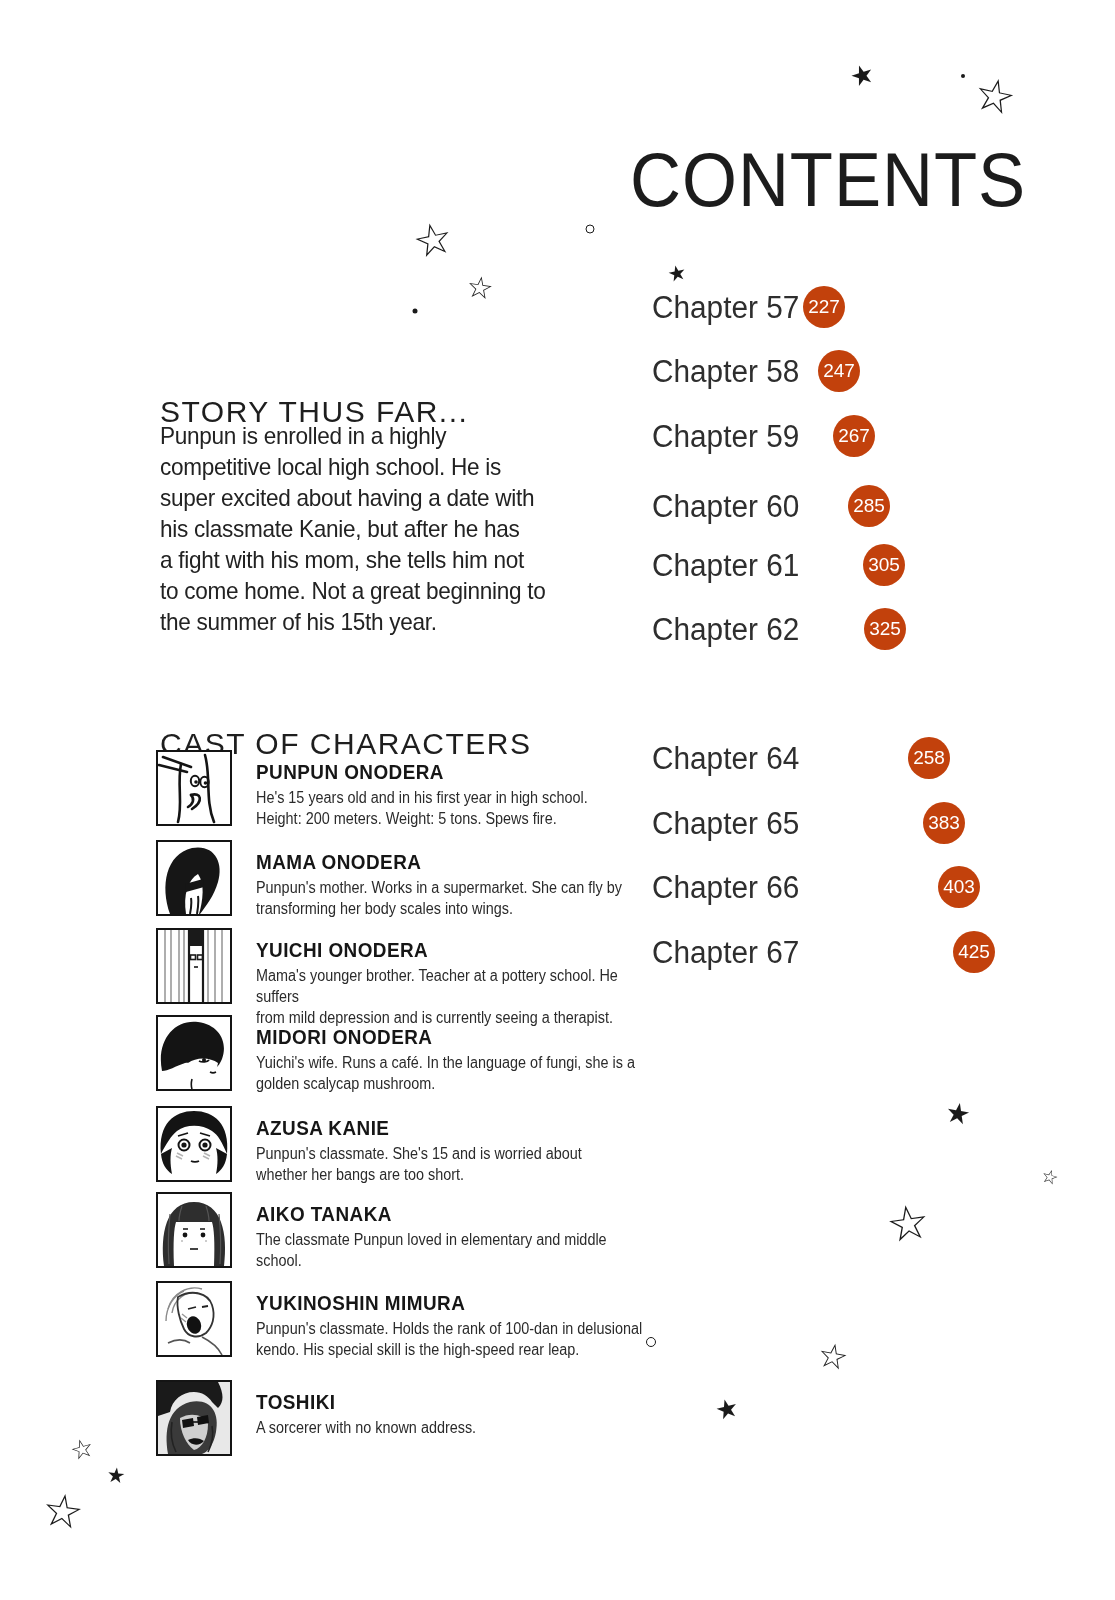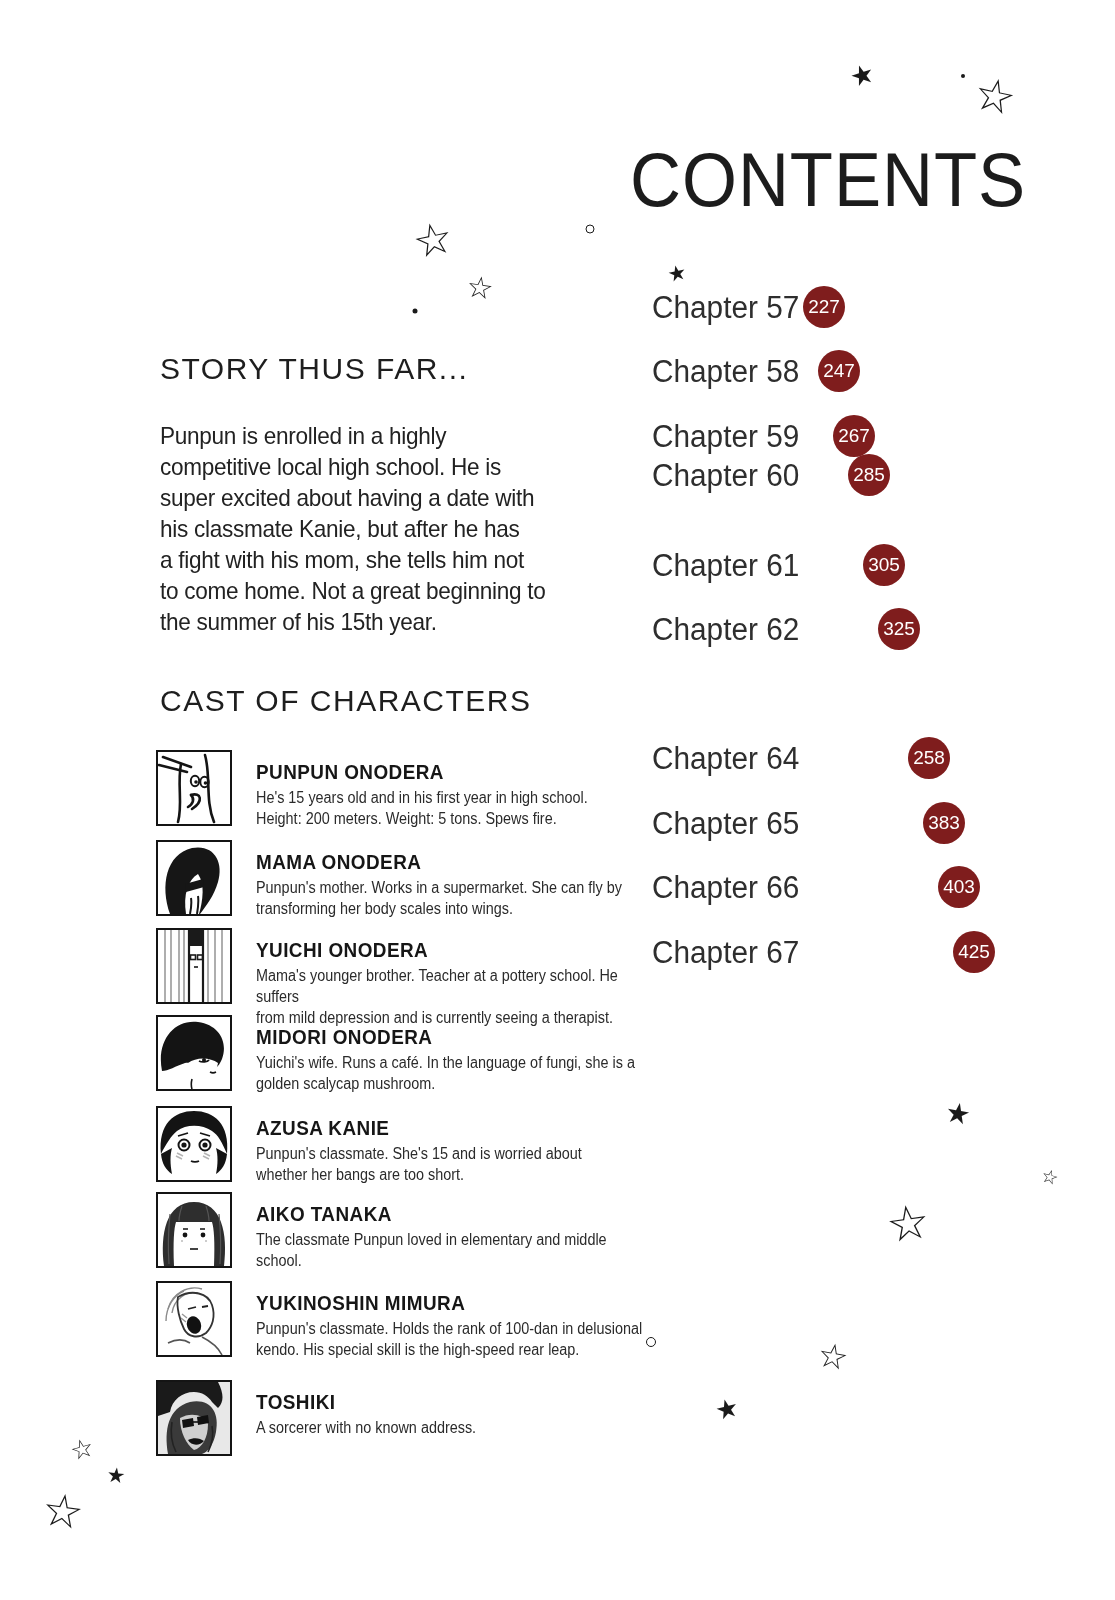--- a/index.html
+++ b/index.html
@@ -17,27 +17,27 @@
   }
   
   .chapter-row{position:absolute;left:652px;width:420px;height:44px;}
   .ch-label{
     position:absolute;left:0;top:0;font-size:31px;font-weight:300;
     color:#2e2e2e;letter-spacing:0;white-space:nowrap;
     transform:scaleX(0.96);transform-origin:0 0;
   }
   .ch-badge{
     position:absolute;top:-4px;width:42px;height:42px;border-radius:50%;
-    background:#7f1d1d;color:#ffffff;display:flex;align-items:center;
+    background:#c2410c;color:#ffffff;display:flex;align-items:center;
     justify-content:center;font-size:19px;font-weight:400;letter-spacing:0;
   }
   
   .section-heading{
     position:absolute;left:160px;font-size:30px;font-weight:400;
-    color:#1e1e1e;letter-spacing:1.5px;white-space:nowrap;
+    color:#1e1e1e;letter-spacing:1.5px;white-space:nowrap;margin-top:43px;
   }
   .story-body{
     position:absolute;left:160px;top:420px;
     font-size:24px;line-height:31px;color:#222;
     white-space:pre-line;letter-spacing:-0.3px;
     transform:scaleX(0.94);transform-origin:0 0;
   }
   .cast-entry{position:absolute;left:156px;display:flex;}
   .thumb{
     width:72px;height:72px;border:2.5px solid #141414;background:#fff;
@@ -76,31 +76,31 @@
     <span class="ch-badge" style="left:151px">227</span>
   </div>
   <div class="chapter-row" style="top:354px">
     <span class="ch-label">Chapter 58</span>
     <span class="ch-badge" style="left:166px">247</span>
   </div>
   <div class="chapter-row" style="top:419px">
     <span class="ch-label">Chapter 59</span>
     <span class="ch-badge" style="left:181px">267</span>
   </div>
-  <div class="chapter-row" style="top:458px">
+  <div class="chapter-row" style="top:489px">
     <span class="ch-label">Chapter 60</span>
     <span class="ch-badge" style="left:196px">285</span>
   </div>
   <div class="chapter-row" style="top:548px">
     <span class="ch-label">Chapter 61</span>
     <span class="ch-badge" style="left:211px">305</span>
   </div>
   <div class="chapter-row" style="top:612px">
     <span class="ch-label">Chapter 62</span>
-    <span class="ch-badge" style="left:226px">325</span>
+    <span class="ch-badge" style="left:212px">325</span>
   </div>
   <div class="chapter-row" style="top:741px">
     <span class="ch-label">Chapter 64</span>
     <span class="ch-badge" style="left:256px">258</span>
   </div>
   <div class="chapter-row" style="top:806px">
     <span class="ch-label">Chapter 65</span>
     <span class="ch-badge" style="left:271px">383</span>
   </div>
   <div class="chapter-row" style="top:870px">

